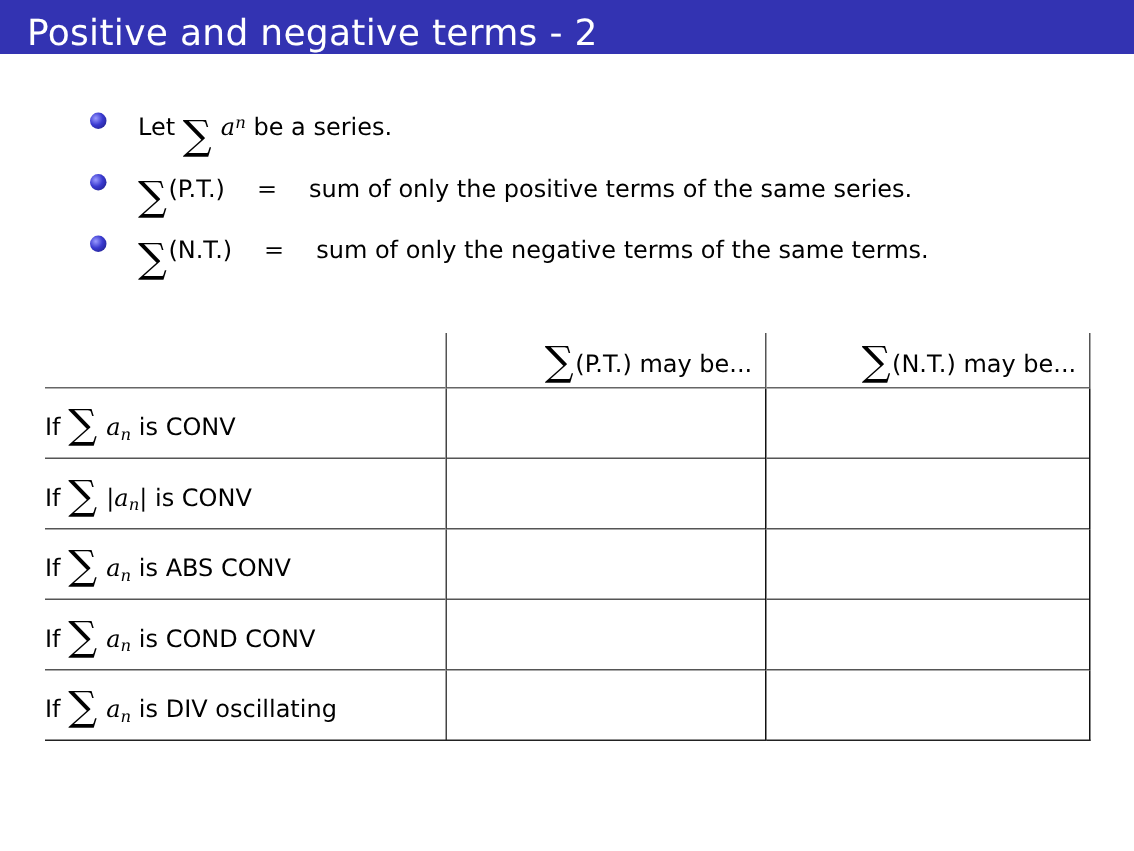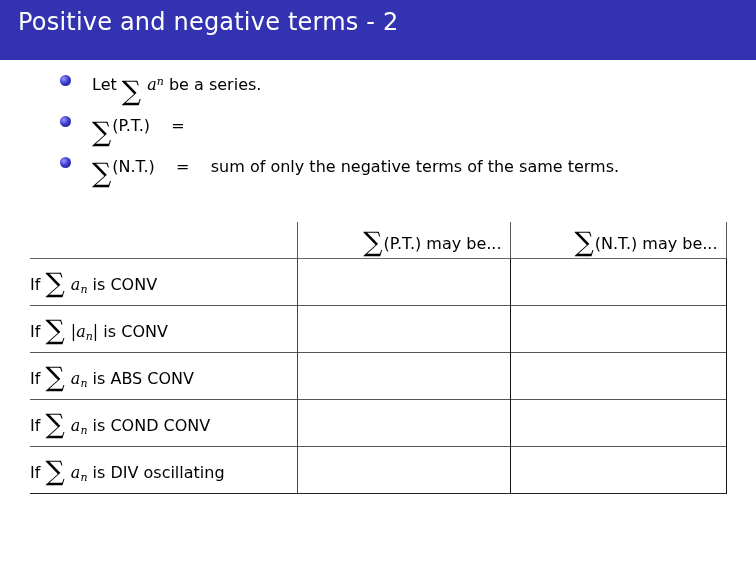--- a/index.html
+++ b/index.html
@@ -1,19 +1,19 @@
 <!DOCTYPE html>
 <html><head>
   <meta charset="utf-8">
   <style>
     * { margin:0; padding:0; box-sizing:border-box; }
     html, body { width:756px; height:567px; background:#ffffff; overflow:hidden; }
     body { font-family: "DejaVu Sans", sans-serif; color:#000; position:relative; }
 
-    .titlebar { position:absolute; left:0; top:0; width:756px; height:60px; background:#3333b2; }
+    .titlebar { position:absolute; left:0; top:0; width:756px; height:36px; background:#3333b2; }
     .title { position:absolute; left:18px; top:8px; font-size:24px; color:#ffffff; letter-spacing:0.2px; font-family:"DejaVu Sans", sans-serif; }
 
     .bullets { position:absolute; left:0; top:0; width:756px; }
     .bullet { position:absolute; left:60px; height:30px; display:flex; font-size:16px; white-space:nowrap; }
     .ball { width:11px; height:11px; border-radius:50%; margin-right:21px;
       background: radial-gradient(circle at 35% 35%, #9a9aff 0%, #3a3ad0 45%, #1a1a7a 100%); flex:none; }
     .sum { font-family:"DejaVu Serif", serif; font-size:27px; line-height:1; display:inline-block; transform:translateY(2px); margin-right:1px; }
     .it { font-family:"DejaVu Serif", serif; font-style:italic; }
     .sub { font-family:"DejaVu Serif", serif; font-style:italic; font-size:11px; vertical-align:-3px; }
     .eq { display:inline-block; width:56px; text-align:center; font-family:"DejaVu Serif", serif; }
@@ -43,20 +43,21 @@
 <div class="bullets">
   <div class="bullet" style="top:75px;">
     <span class="ball"></span>
     <span>Let</span>&nbsp;<span class="sum">∑</span>&nbsp;<span class="it">a</span><span class="sub">n</span>&nbsp;<span>be a series.</span>
   </div>
   <div class="bullet" style="top:116px;">
     <span class="ball"></span>
     <span class="sum">∑</span>
       <span>(P.T.)</span>
       <span class="eq">=</span>
+      <span>sum of only the positive terms of the same series.</span>
   </div>
   <div class="bullet" style="top:157px;">
     <span class="ball"></span>
     <span class="sum">∑</span>
       <span>(N.T.)</span>
       <span class="eq">=</span>
       <span>sum of only the negative terms of the same terms.</span>
   </div>
 </div>
 

